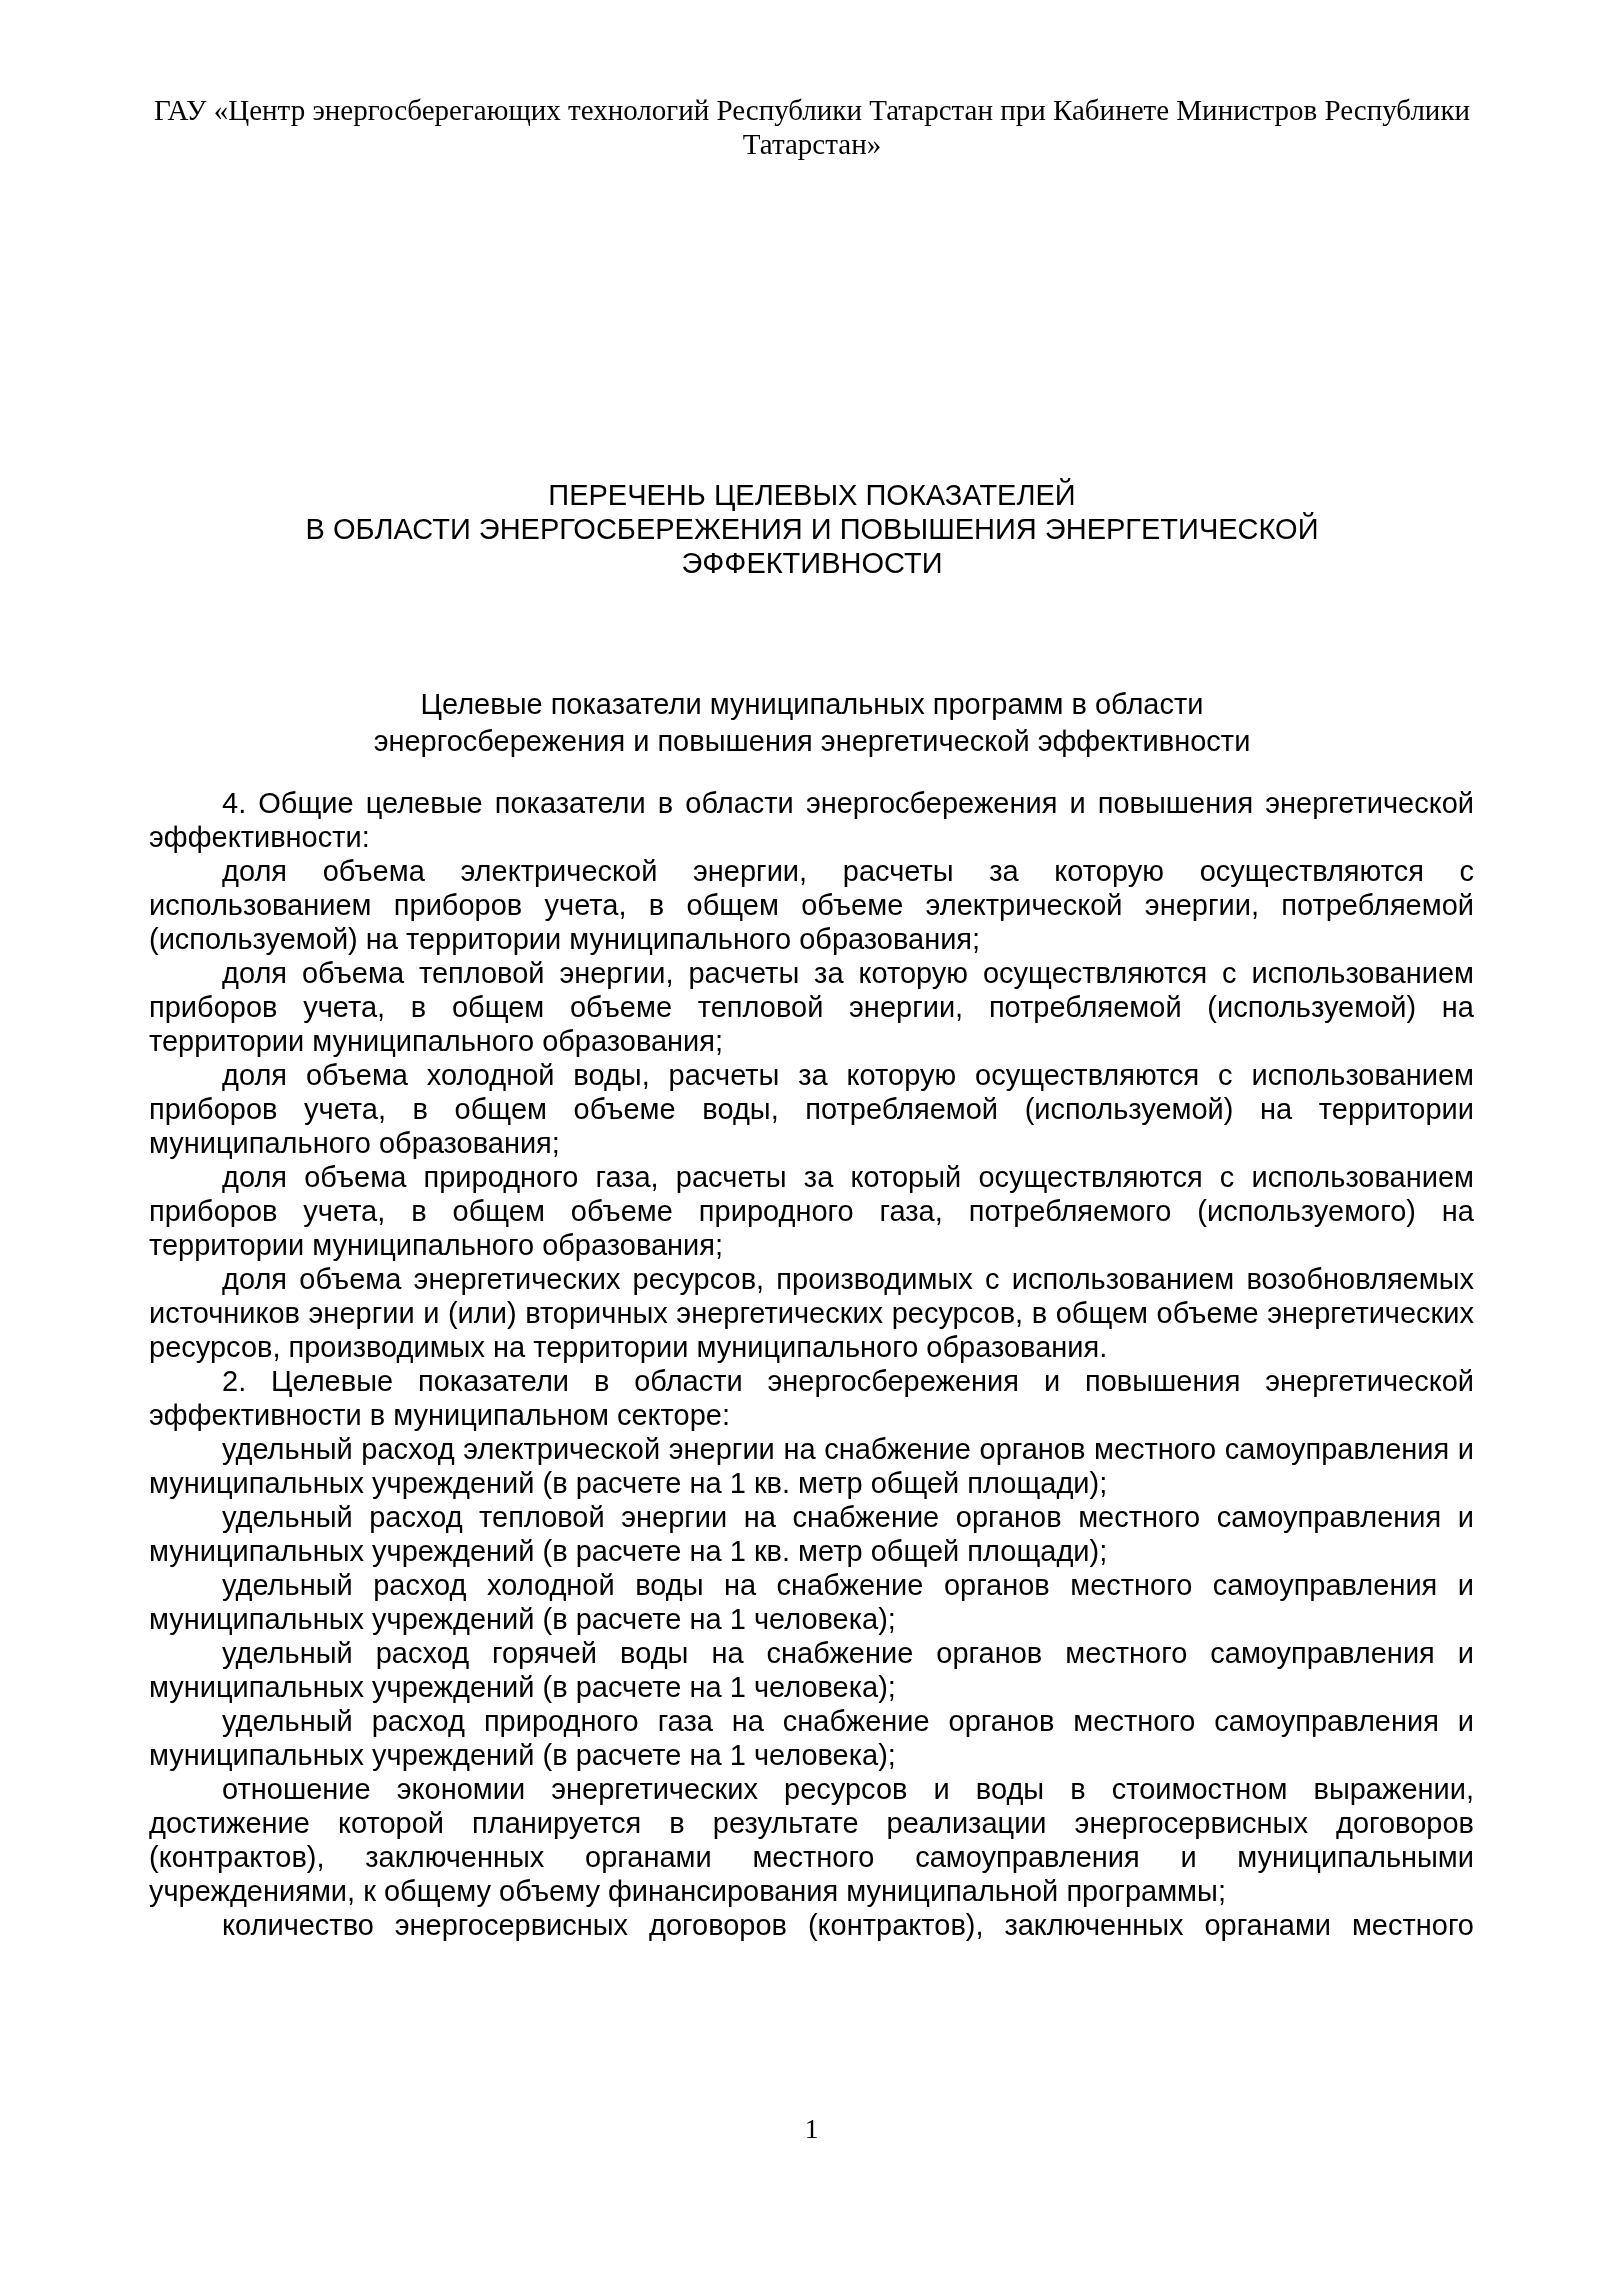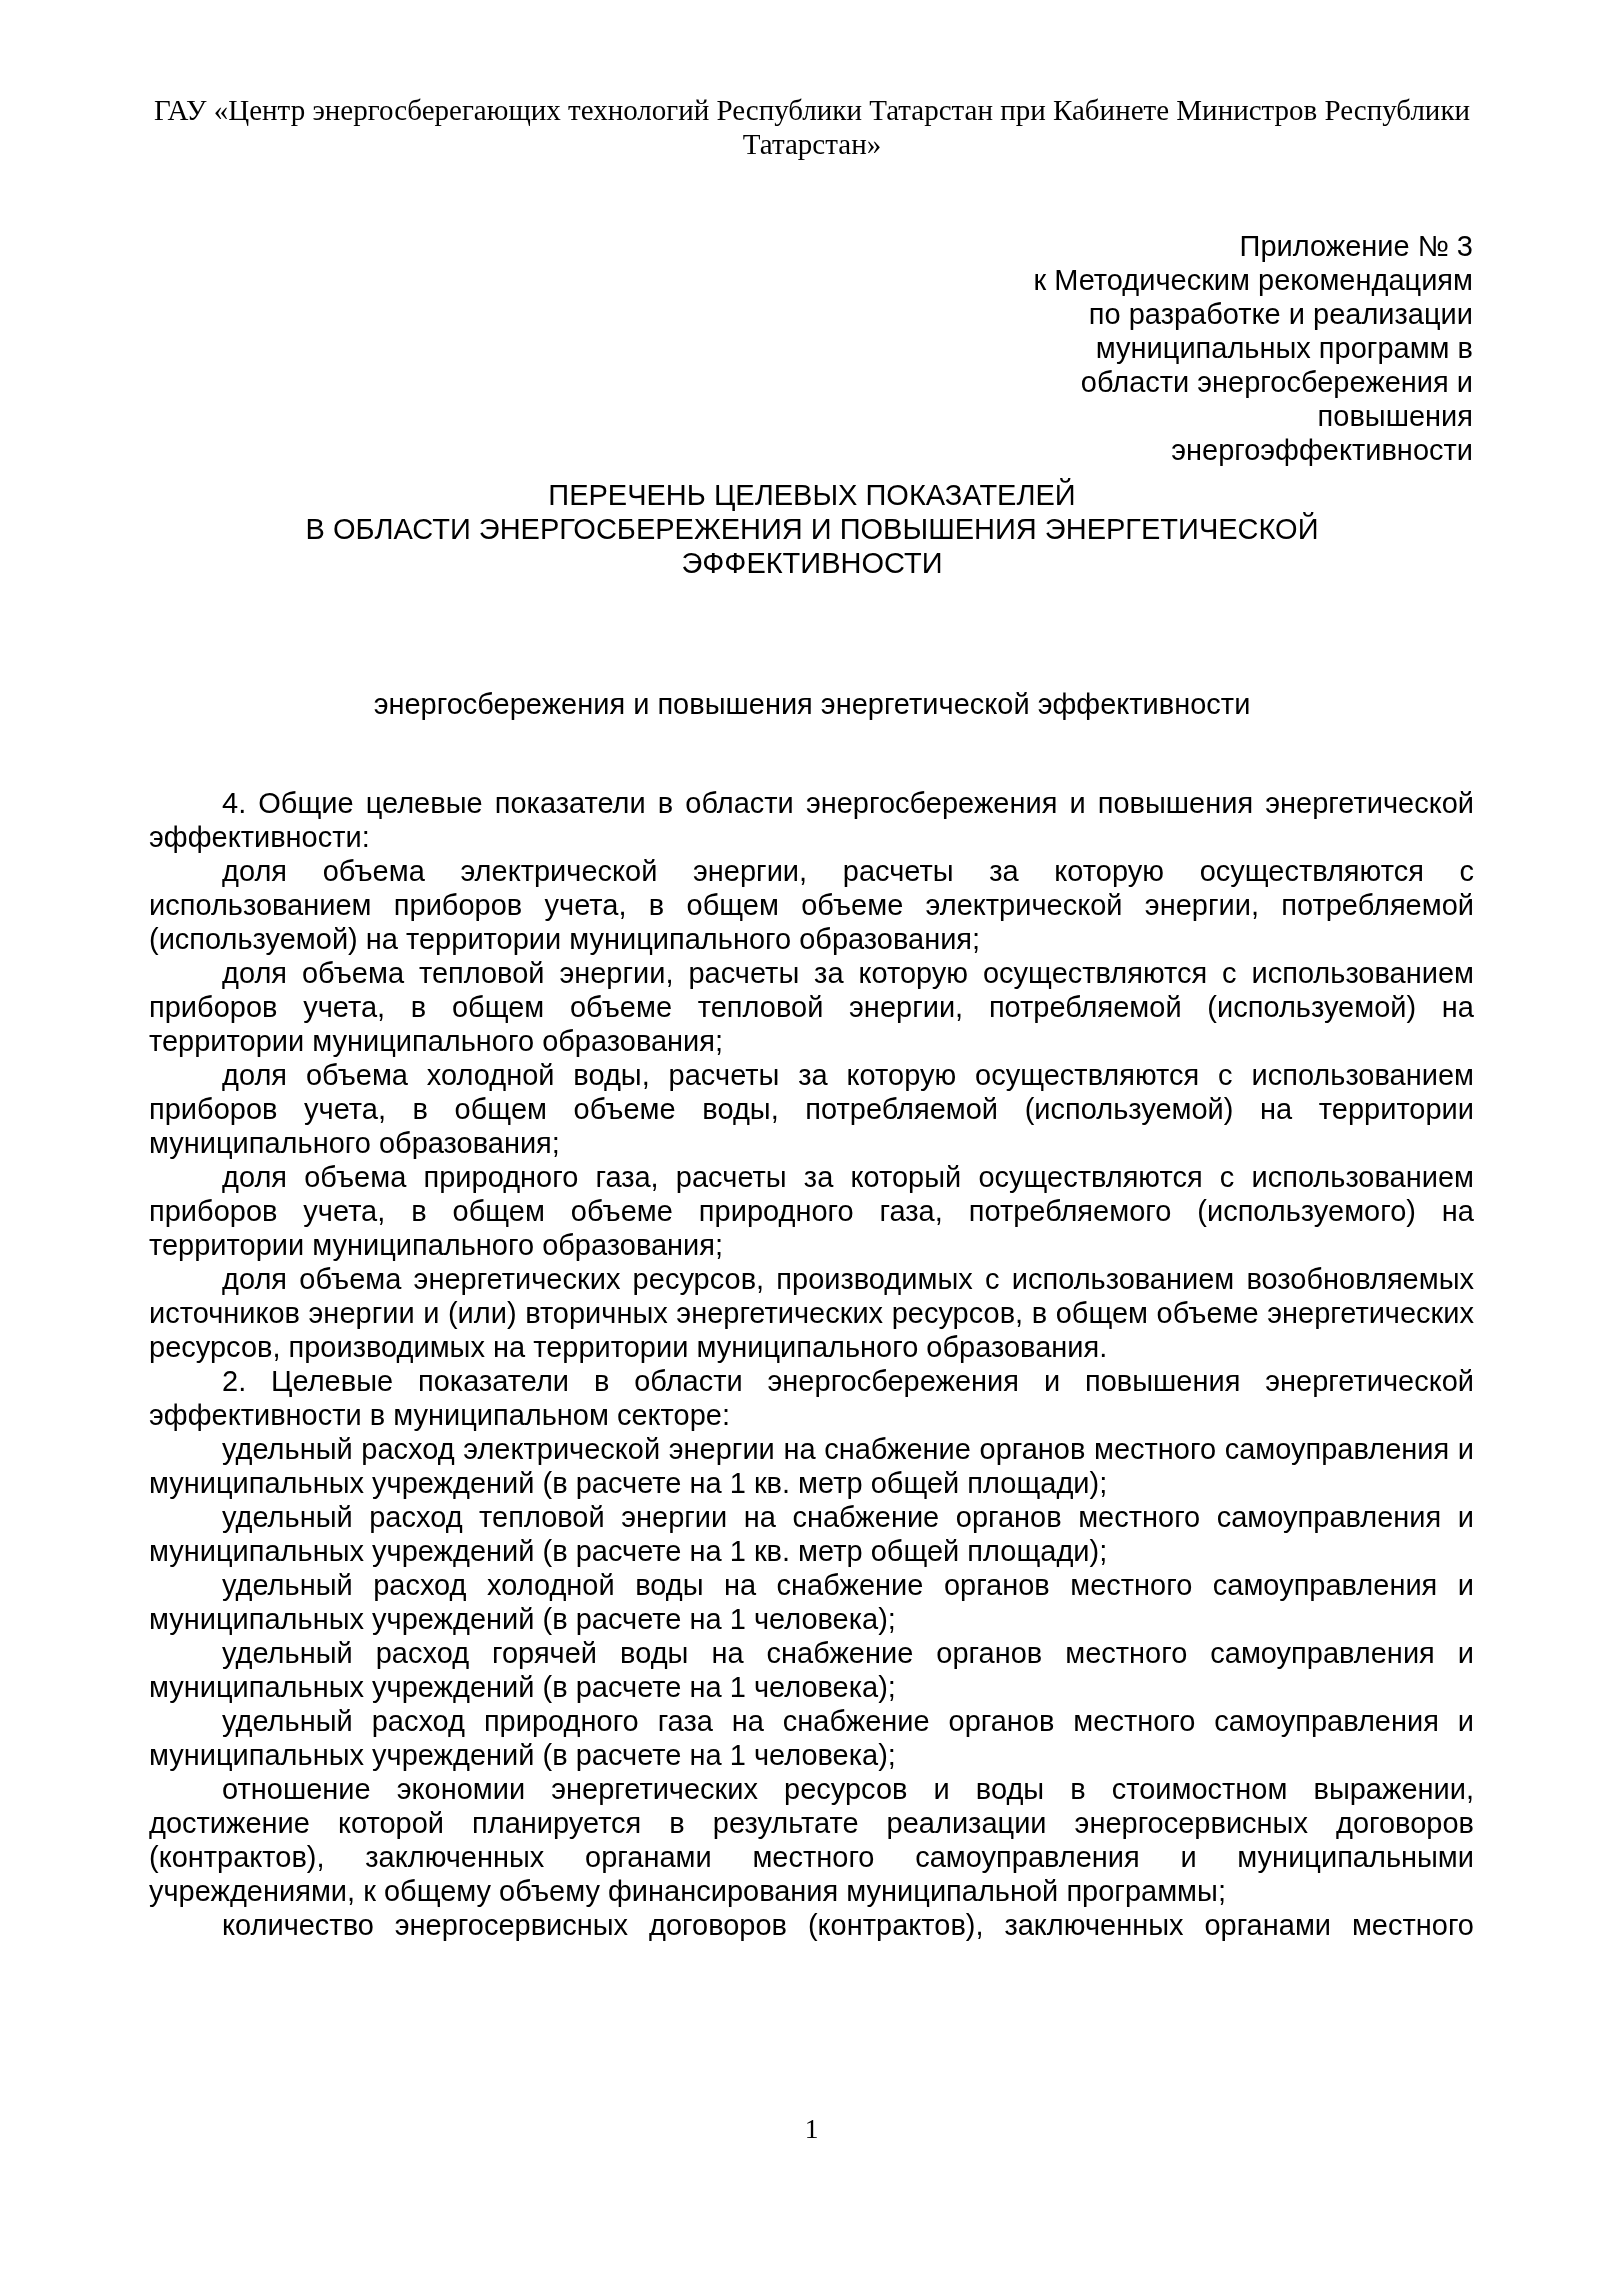--- a/index.html
+++ b/index.html
@@ -88,37 +88,29 @@
       line-height: 33px;
     }
   </style>
 </head>
 <body>
 
 <div class="page">
 
   <div class="org-header">ГАУ «Центр энергосберегающих технологий Республики Татарстан при Кабинете Министров Республики Татарстан»</div>
 
-  <div class="appendix">
-    <div>Приложение № 3</div>
-    <div>к Методическим рекомендациям</div>
-    <div>по разработке и реализации</div>
-    <div>муниципальных программ в</div>
-    <div>области энергосбережения и</div>
-    <div>повышения</div>
-    <div>энергоэффективности</div>
-  </div>
 
   <div class="doc-title">
     <div>ПЕРЕЧЕНЬ ЦЕЛЕВЫХ ПОКАЗАТЕЛЕЙ</div>
     <div>В ОБЛАСТИ ЭНЕРГОСБЕРЕЖЕНИЯ И ПОВЫШЕНИЯ ЭНЕРГЕТИЧЕСКОЙ</div>
     <div>ЭФФЕКТИВНОСТИ</div>
   </div>
 
   <div class="doc-subtitle">
+    <div>Целевые показатели муниципальных программ в области</div>
     <div>энергосбережения и повышения энергетической эффективности</div>
   </div>
 
   <div class="body-text">
     <p>4. Общие целевые показатели в области энергосбережения и повышения энергетической эффективности:</p>
     <p>доля объема электрической энергии, расчеты за которую осуществляются с использованием приборов учета, в общем объеме электрической энергии, потребляемой (используемой) на территории муниципального образования;</p>
     <p>доля объема тепловой энергии, расчеты за которую осуществляются с использованием приборов учета, в общем объеме тепловой энергии, потребляемой (используемой) на территории муниципального образования;</p>
     <p>доля объема холодной воды, расчеты за которую осуществляются с использованием приборов учета, в общем объеме воды, потребляемой (используемой) на территории муниципального образования;</p>
     <p>доля объема природного газа, расчеты за который осуществляются с использованием приборов учета, в общем объеме природного газа, потребляемого (используемого) на территории муниципального образования;</p>
     <p>доля объема энергетических ресурсов, производимых с использованием возобновляемых источников энергии и (или) вторичных энергетических ресурсов, в общем объеме энергетических ресурсов, производимых на территории муниципального образования.</p>

